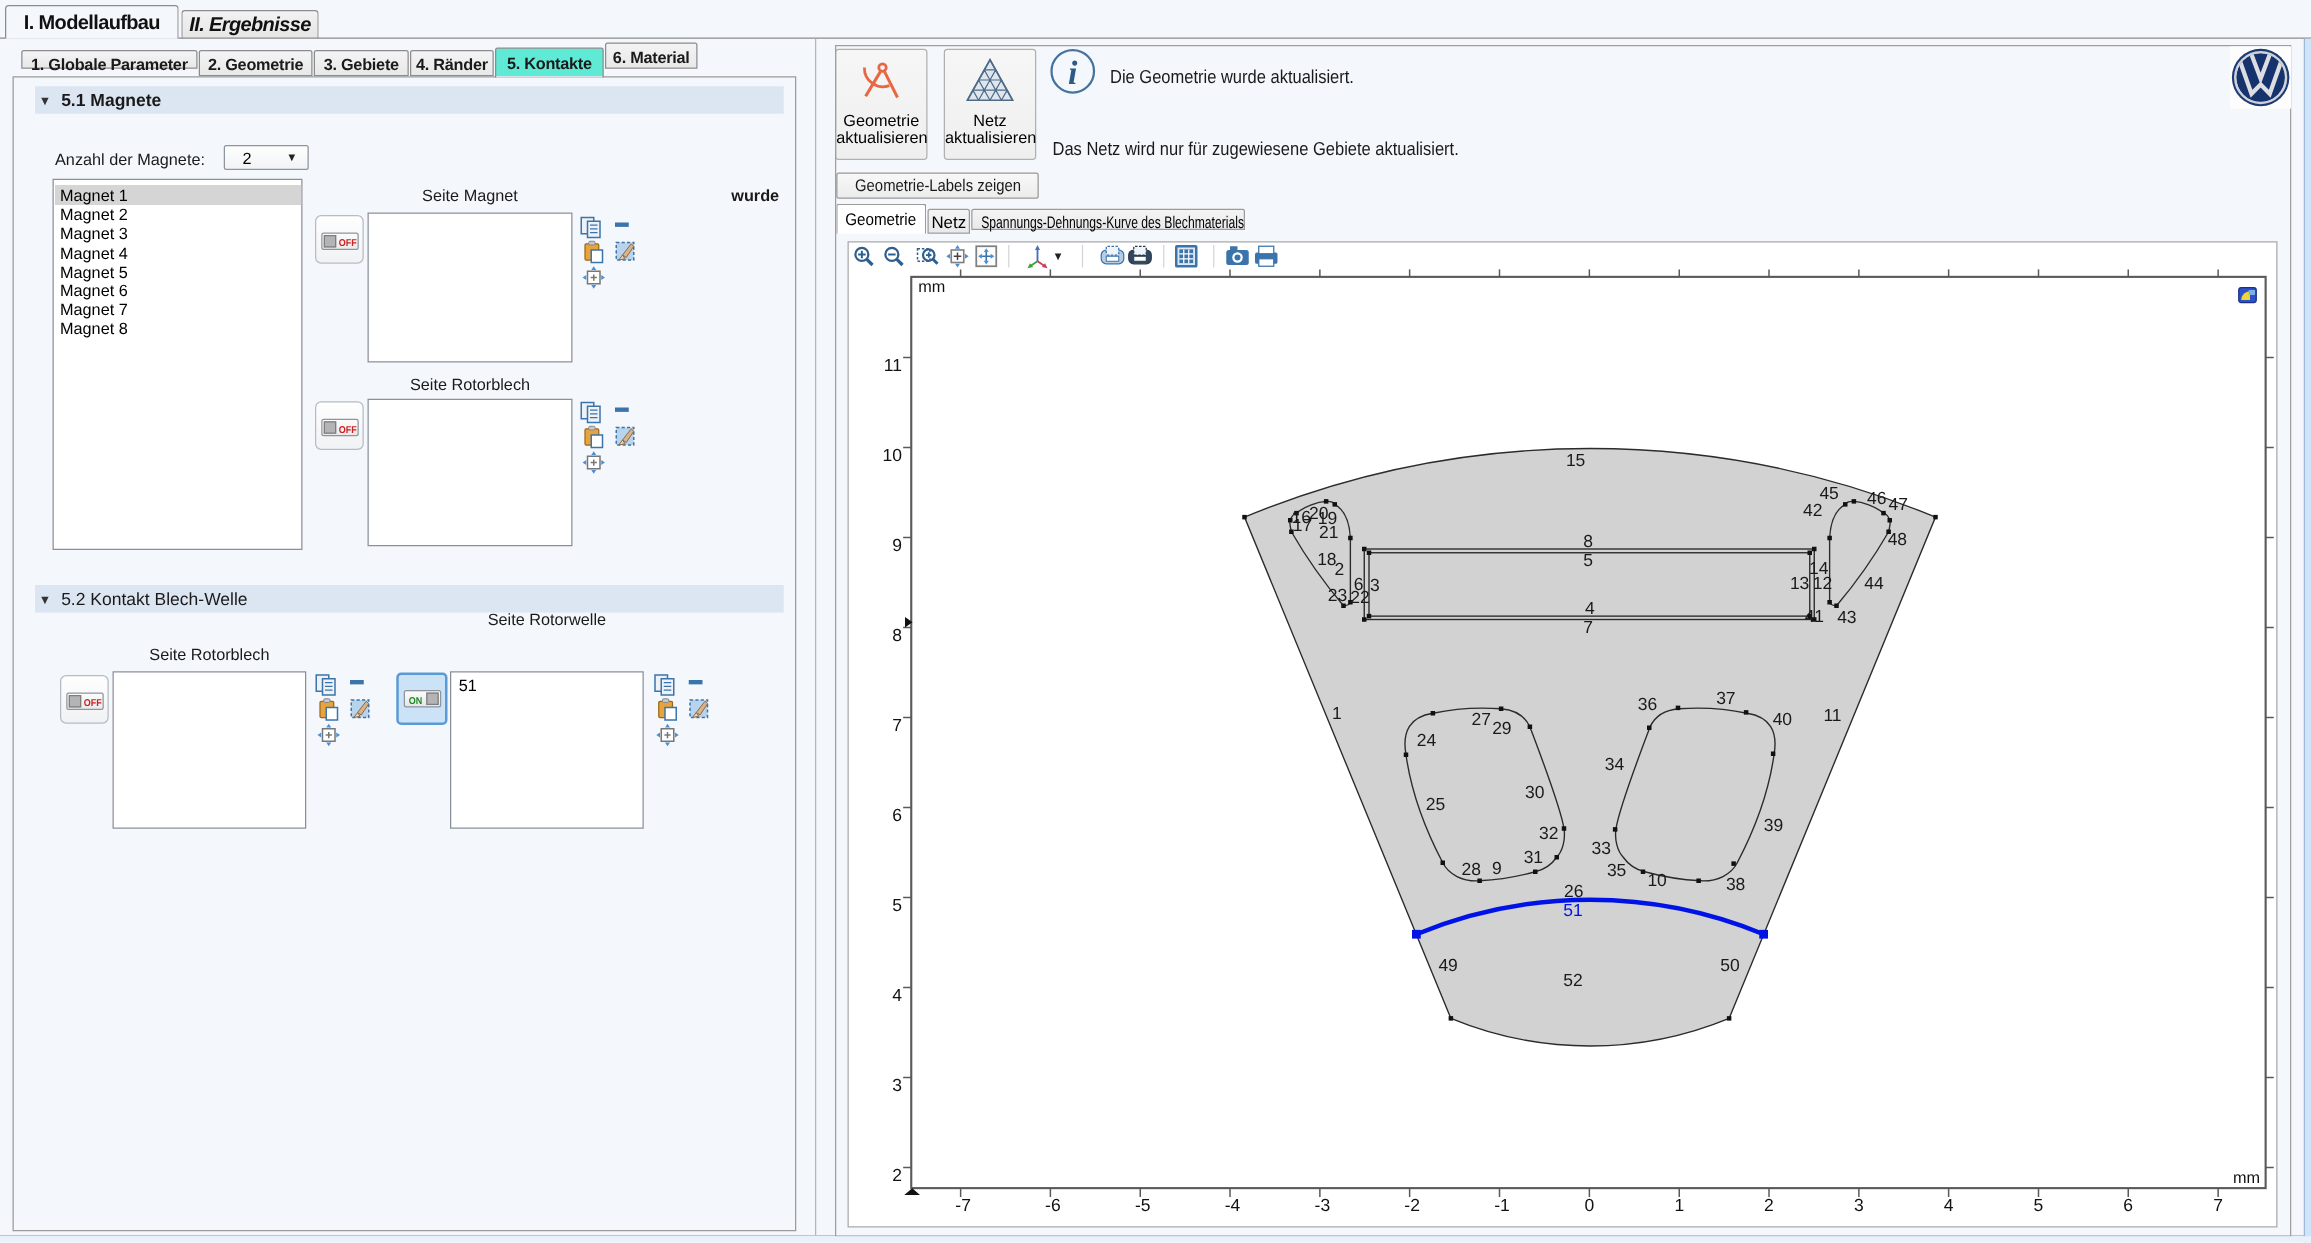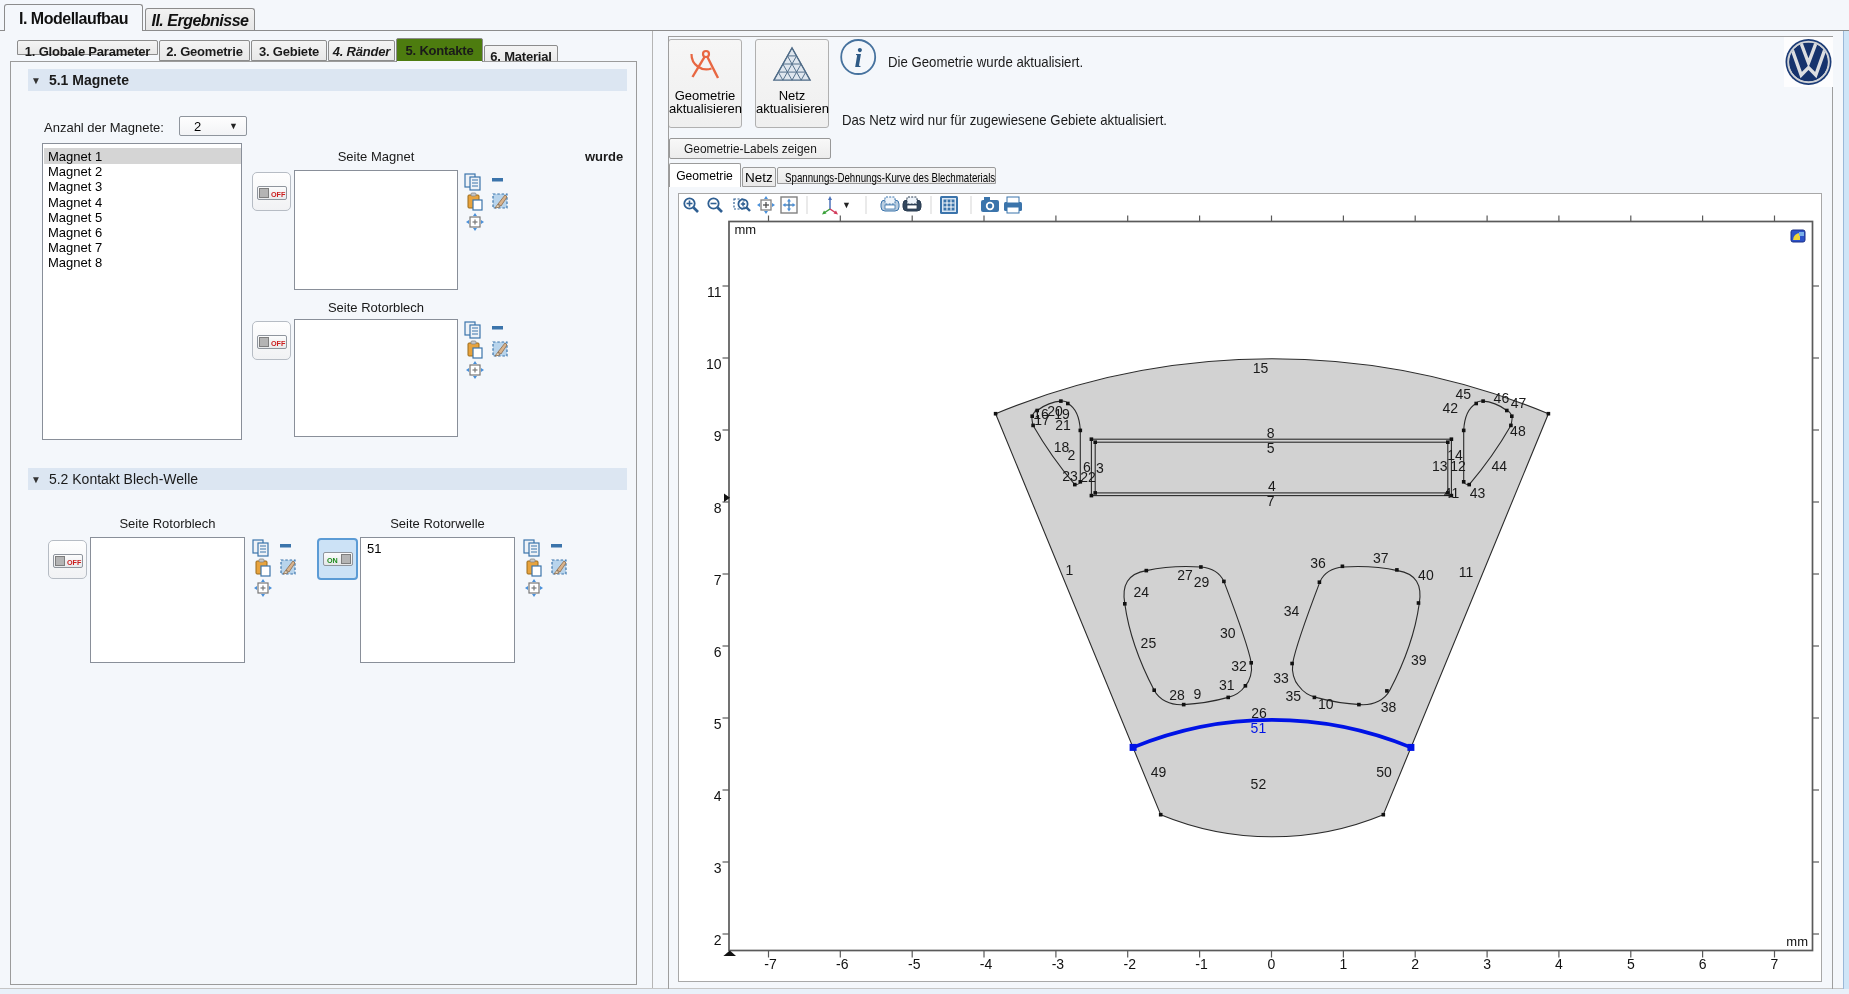--- a/index.html
+++ b/index.html
@@ -20,23 +20,23 @@
 <body>
 
 <div class="tab-top" style="left:4px; top:4px; width:139px; height:27px; background:#f4f7fb; line-height:27px; z-index:3;">I. Modellaufbau</div>
 <div class="tab-top" style="left:145px; top:8px; width:110px; height:23px; background:linear-gradient(#f2f2f2,#e6e6e6); line-height:23px;font-style:italic;">II. Ergebnisse</div>
 <div class="abs" style="left:0; top:30px; width:1849px; height:1px; background:#8c8c8c;"></div>
 <div class="abs" style="left:4px; top:31px; width:139px; height:1px; background:#f4f7fb; z-index:3;"></div>
 
 <div class="tab-inner" style="left:17px; top:40px; width:141px; height:15px; line-height:21px;">1. Globale Parameter</div>
 <div class="tab-inner" style="left:159px; top:40px; width:91px; height:21px; line-height:21px;">2. Geometrie</div>
 <div class="tab-inner" style="left:251px; top:40px; width:76px; height:21px; line-height:21px;">3. Gebiete</div>
-<div class="tab-inner" style="left:328px; top:40px; width:67px; height:21px; line-height:21px;font-style:italic;">4. Ränder</div>
-<div class="tab-inner" style="left:396px; top:38px; width:87px; height:24px; line-height:24px; background:#4d7c0f; z-index:3;">5. Kontakte</div>
-<div class="tab-inner" style="left:484px; top:45px; width:74px; height:21px; line-height:21px;">6. Material</div>
+<div class="tab-inner" style="left:328px; top:40px; width:67px; height:21px; line-height:21px;">4. Ränder</div>
+<div class="tab-inner" style="left:396px; top:38px; width:87px; height:24px; line-height:24px; background:#5eead4; z-index:3;">5. Kontakte</div>
+<div class="tab-inner" style="left:484px; top:34px; width:74px; height:21px; line-height:21px;">6. Material</div>
 
 <div class="abs" style="left:10px; top:61px; width:627px; height:924px; border:1px solid #9b9b9b; background:#f4f7fb;"></div>
 <div class="abs" style="left:397px; top:61px; width:85px; height:1px; background:#f4f7fb; z-index:3;"></div>
 <div class="abs" style="left:652px; top:31px; width:1px; height:957px; background:#b5b5b5;"></div>
 <div class="abs" style="left:0px; top:988px; width:1849px; height:1px; background:#c5c5c5;"></div>
 
 <div class="band" style="top:69px;font-weight:bold;"><span style="display:inline-block; margin-left:3px; margin-right:8px; font-size:10px; color:#333; transform:translateY(-1px);">▼</span>5.1 Magnete</div>
 
 <div class="lbl" style="left:44px; top:120px;">Anzahl der Magnete:</div>
 <div class="abs" style="left:179px; top:116px; width:68px; height:20px; background:linear-gradient(#fefefe,#f2f3f5); border:1px solid #8f959d; border-radius:2px;">
@@ -72,21 +72,21 @@
 
 <div class="lbl" style="left:90px; top:516px; width:155px; text-align:center;">Seite Rotorblech</div>
 <div class="offbtn" style="left:48px; top:540px;">
   <div class="toggle">
       <div class="tgsq" style="left:1px;"></div>
       <div class="tgtx" style="left:13px; color:#cc1f1f;">OFF</div>
     </div>
 </div>
 <div class="box" style="left:90px; top:537px; width:155px; height:126px;"></div>
 
-<div class="lbl" style="left:360px; top:516px; width:155px; text-align:center;">Seite Rotorwelle</div>
+<div class="lbl" style="left:360px; top:488px; width:155px; text-align:center;">Seite Rotorwelle</div>
 <div class="abs" style="left:317px; top:538px; width:41px; height:42px; background:#cce2f6; border:2px solid #5b9bd5; border-radius:4px;">
   <div class="toggle" style="left:4px; top:12px; background:linear-gradient(#fcfcfc,#e4e6e8);">
       <div class="tgtx" style="left:3px; color:#1d8a1d;">ON</div>
       <div class="tgsq" style="left:17px;"></div>
     </div>
 </div>
 <div class="box" style="left:360px; top:537px; width:155px; height:126px;">
   <span style="position:absolute; left:6px; top:3px; font-size:13px;">51</span>
 </div>
 

